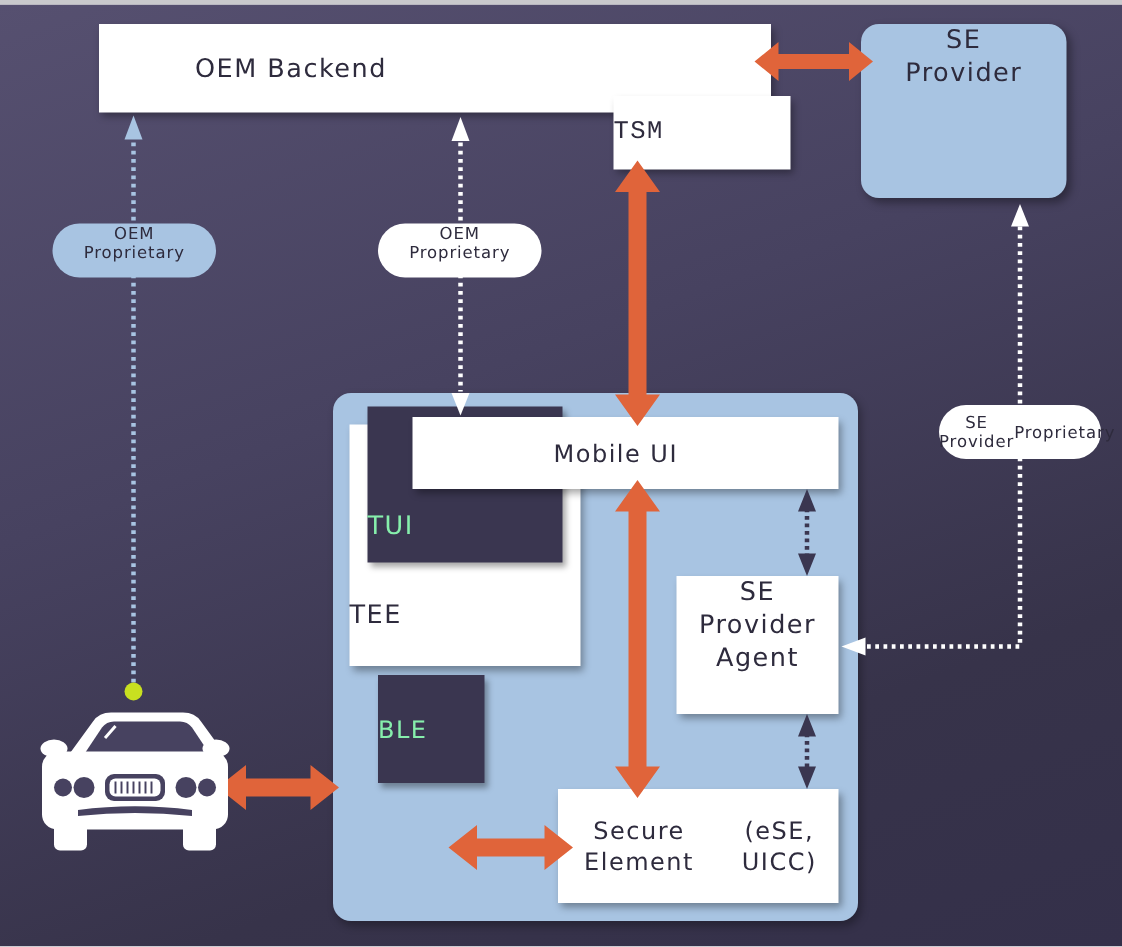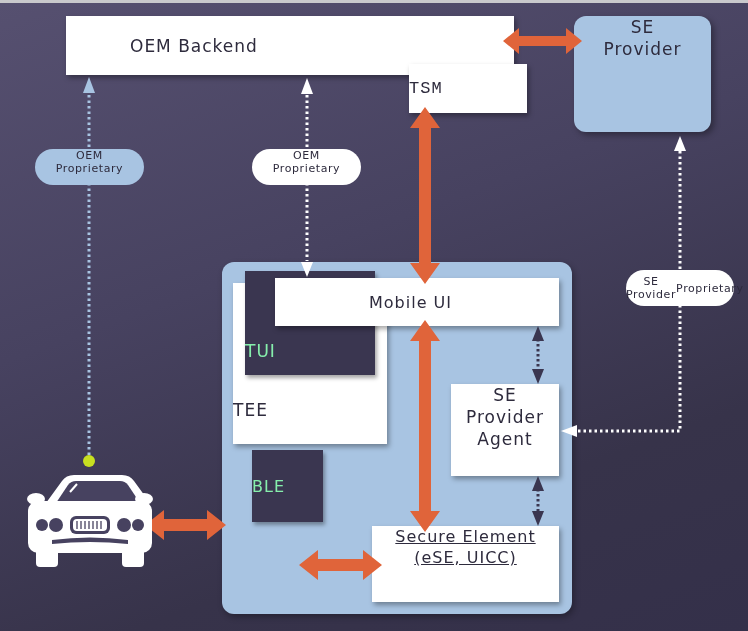--- a/index.html
+++ b/index.html
@@ -39,21 +39,21 @@
     <span>SE</span>
     <span>Provider</span>
     <span>Agent</span>
   </div>
 
   <div class="box dark" style="left:234px; top:447px; width:71px; height:72px; font-size:16px;margin-left:18px;">
     <span>BLE</span>
   </div>
 
 
-  <div class="box white" style="left:372px; top:523px; width:187px; height:76px; flex-direction:column; font-size:16px; line-height:21px;text-decoration:underline;">
+  <div class="box white" style="left:372px; top:523px; width:187px; height:76px; flex-direction:row; font-size:16px; line-height:21px;">
     <span>Secure Element</span>
     <span>(eSE, UICC)</span>
   </div>
 
   <div class="box white" style="left:66px; top:13px; width:448px; height:59px; justify-content:flex-start; padding-left:64px; font-size:17px;">
     <span>OEM Backend</span>
   </div>
 
   <div class="box white" style="left:409px; top:61px; width:118px; height:49px; font-size:17px;font-family:Liberation Mono, monospace;">
     <span>TSM</span>

